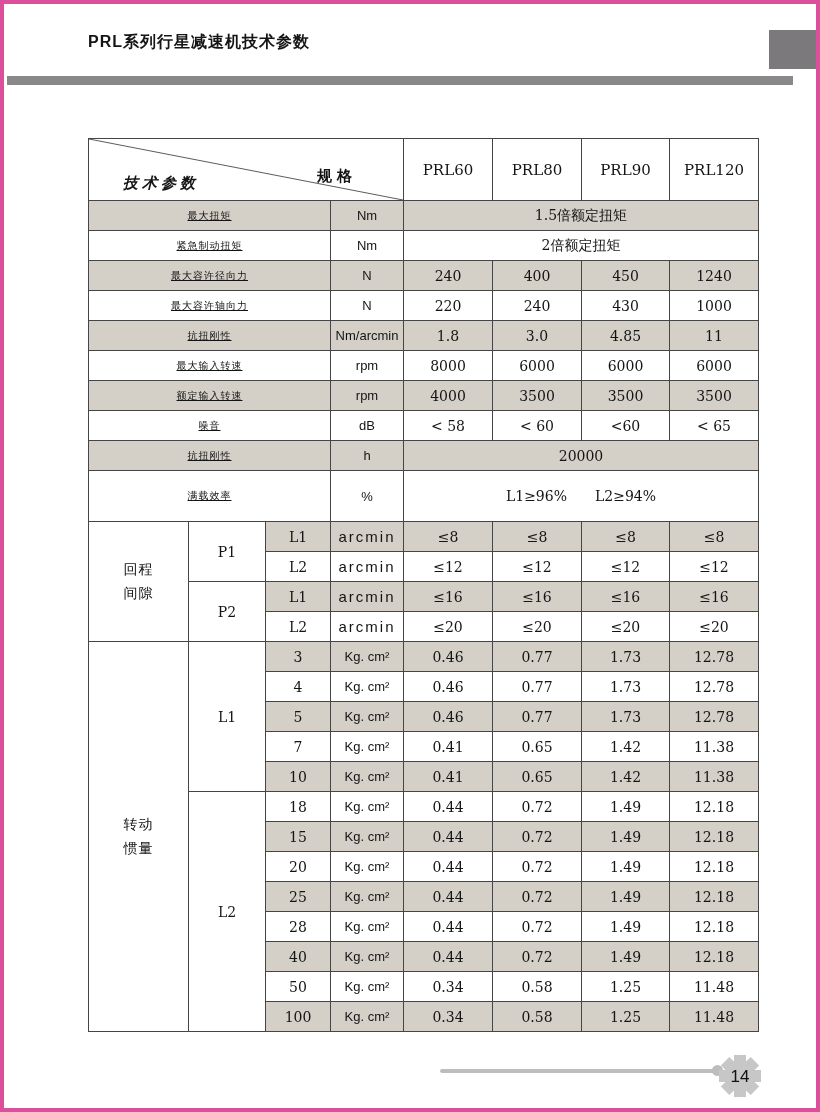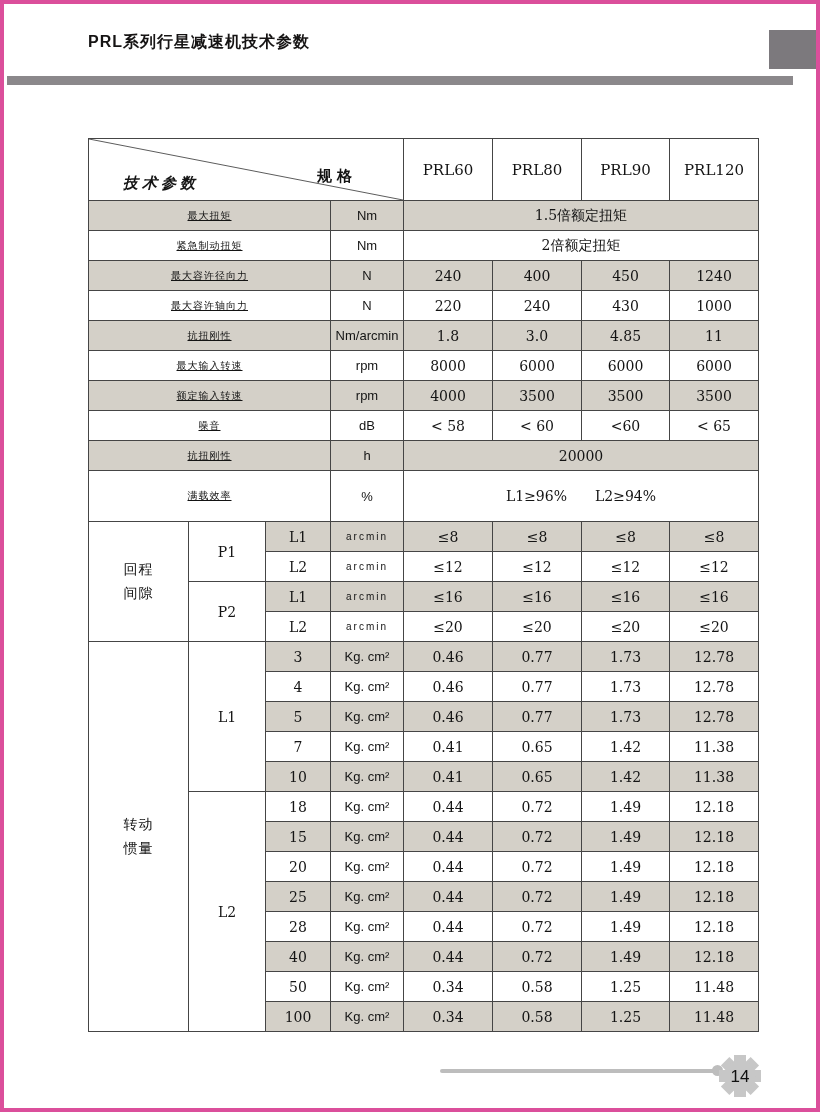--- a/index.html
+++ b/index.html
@@ -29,21 +29,21 @@
   table.spec tr{height:30px;}
   table.spec tr.header-row{height:62px;}
   .sh{background:#d4d0c8;}
   .corner-cell{position:relative; background:#fff;}
   .diag{position:absolute; left:0; top:0; width:100%; height:100%; display:block;}
   .corner-top{position:absolute; top:28px; right:46px; font-size:15px; font-weight:bold; letter-spacing:5px;text-align:right;}
   .corner-bottom{position:absolute; bottom:7px; left:34px; font-size:15px; font-weight:bold; letter-spacing:4px;font-style:italic;}
   .model-head{font-family:"DejaVu Serif", serif; font-size:15px;}
   .plabel{font-size:10px; font-weight:bold; letter-spacing:1px;text-decoration:underline;}
   .unit{font-family:Liberation Sans, sans-serif; font-size:13px;}
-  .unit.arcmin{letter-spacing:2px; font-size:10px;}
+  .unit.arcmin{letter-spacing:2px; font-size:15px;}
   .val, .merged, .ratio, .lvl, .grpname{font-family:"DejaVu Serif", serif; font-size:14px;}
   .pairc span{display:inline-block; margin:17px 14px;}
   .seclabel{font-size:14px; font-weight:bold;}
   .seclabel div{line-height:1.7; letter-spacing:1px;}
   .footer-line{position:absolute; left:436px; top:1065px; width:276px; height:4px; background:#bdbdbd; border-radius:2px;}
   .footer-dot{position:absolute; left:708px; top:1061px; width:11px; height:11px; border-radius:50%; background:#bdbdbd;}
   .gear-wrap{position:absolute; left:712px; top:1048px; width:48px; height:48px;}
 </style>
 </head>
 <body>

